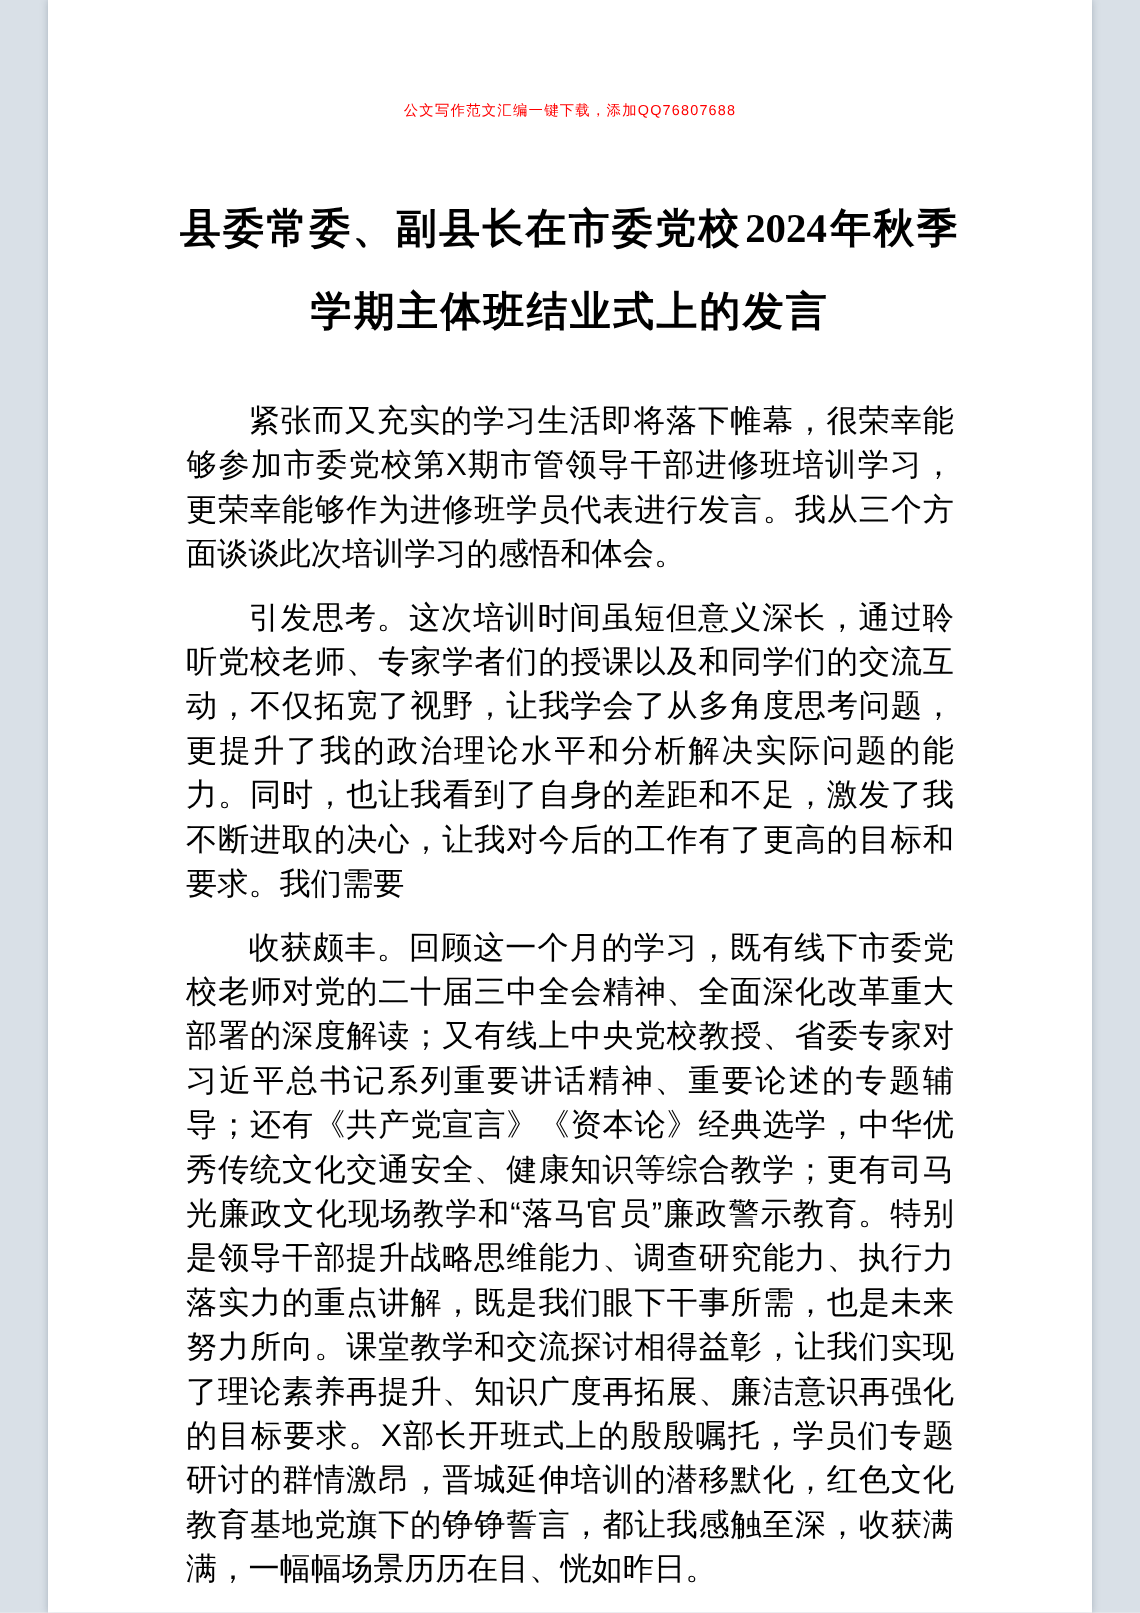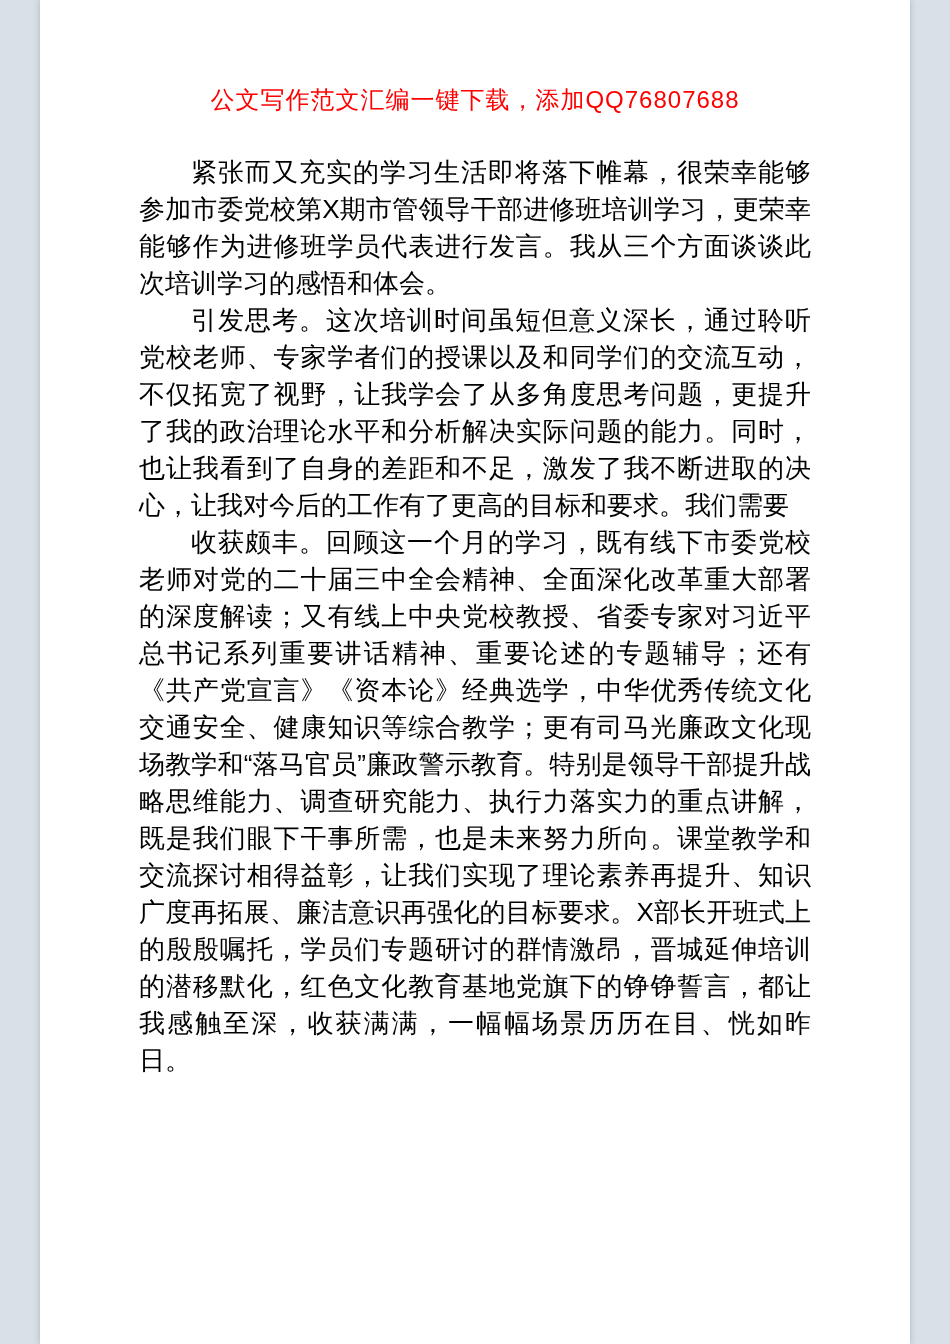--- a/index.html
+++ b/index.html
@@ -18,21 +18,21 @@
     width: 870px;
     height: 1344px;
     background: #ffffff;
     box-shadow: 0 0 6px rgba(110, 125, 140, 0.45);
     box-sizing: border-box;
   }
   .notice {
     padding-top: 84px;
     text-align: center;
     color: #fe0000;
-    font-size: 24px;
+    font-size: 12px;
     letter-spacing: 1px;
   }
   .title {
     margin-top: 56px;
     text-align: center;
     font-weight: bold;
     color: #000000;
     font-size: 34px;
     letter-spacing: 2px;
   }
@@ -43,31 +43,35 @@
     padding: 0 3px;
   }
   .content {
     margin: 38px 99px 0 99px;
     text-align: justify;
     color: #000000;
     font-size: 26px;
     line-height: 37px;
   }
   .content p {
-    margin: 0;
+    margin: 16px;
     text-indent: 2em;
   }
 </style>
 </head>
 <body>
 
 <div class="page">
 
   <div class="notice">公文写作范文汇编一键下载，添加QQ76807688</div>
 
+  <div class="title">
+    <div class="title-line"><span>县委常委、副县长在市委党校</span><span class="year">2024</span><span>年秋季</span></div>
+    <div class="title-line">学期主体班结业式上的发言</div>
+  </div>
 
   <div class="content">
     <p>紧张而又充实的学习生活即将落下帷幕，很荣幸能够参加市委党校第X期市管领导干部进修班培训学习，更荣幸能够作为进修班学员代表进行发言。我从三个方面谈谈此次培训学习的感悟和体会。</p>
     <p>引发思考。这次培训时间虽短但意义深长，通过聆听党校老师、专家学者们的授课以及和同学们的交流互动，不仅拓宽了视野，让我学会了从多角度思考问题，更提升了我的政治理论水平和分析解决实际问题的能力。同时，也让我看到了自身的差距和不足，激发了我不断进取的决心，让我对今后的工作有了更高的目标和要求。我们需要</p>
     <p>收获颇丰。回顾这一个月的学习，既有线下市委党校老师对党的二十届三中全会精神、全面深化改革重大部署的深度解读；又有线上中央党校教授、省委专家对习近平总书记系列重要讲话精神、重要论述的专题辅导；还有《共产党宣言》《资本论》经典选学，中华优秀传统文化交通安全、健康知识等综合教学；更有司马光廉政文化现场教学和“落马官员”廉政警示教育。特别是领导干部提升战略思维能力、调查研究能力、执行力落实力的重点讲解，既是我们眼下干事所需，也是未来努力所向。课堂教学和交流探讨相得益彰，让我们实现了理论素养再提升、知识广度再拓展、廉洁意识再强化的目标要求。X部长开班式上的殷殷嘱托，学员们专题研讨的群情激昂，晋城延伸培训的潜移默化，红色文化教育基地党旗下的铮铮誓言，都让我感触至深，收获满满，一幅幅场景历历在目、恍如昨日。</p>
   </div>
 
 </div>
 
 </body></html>

